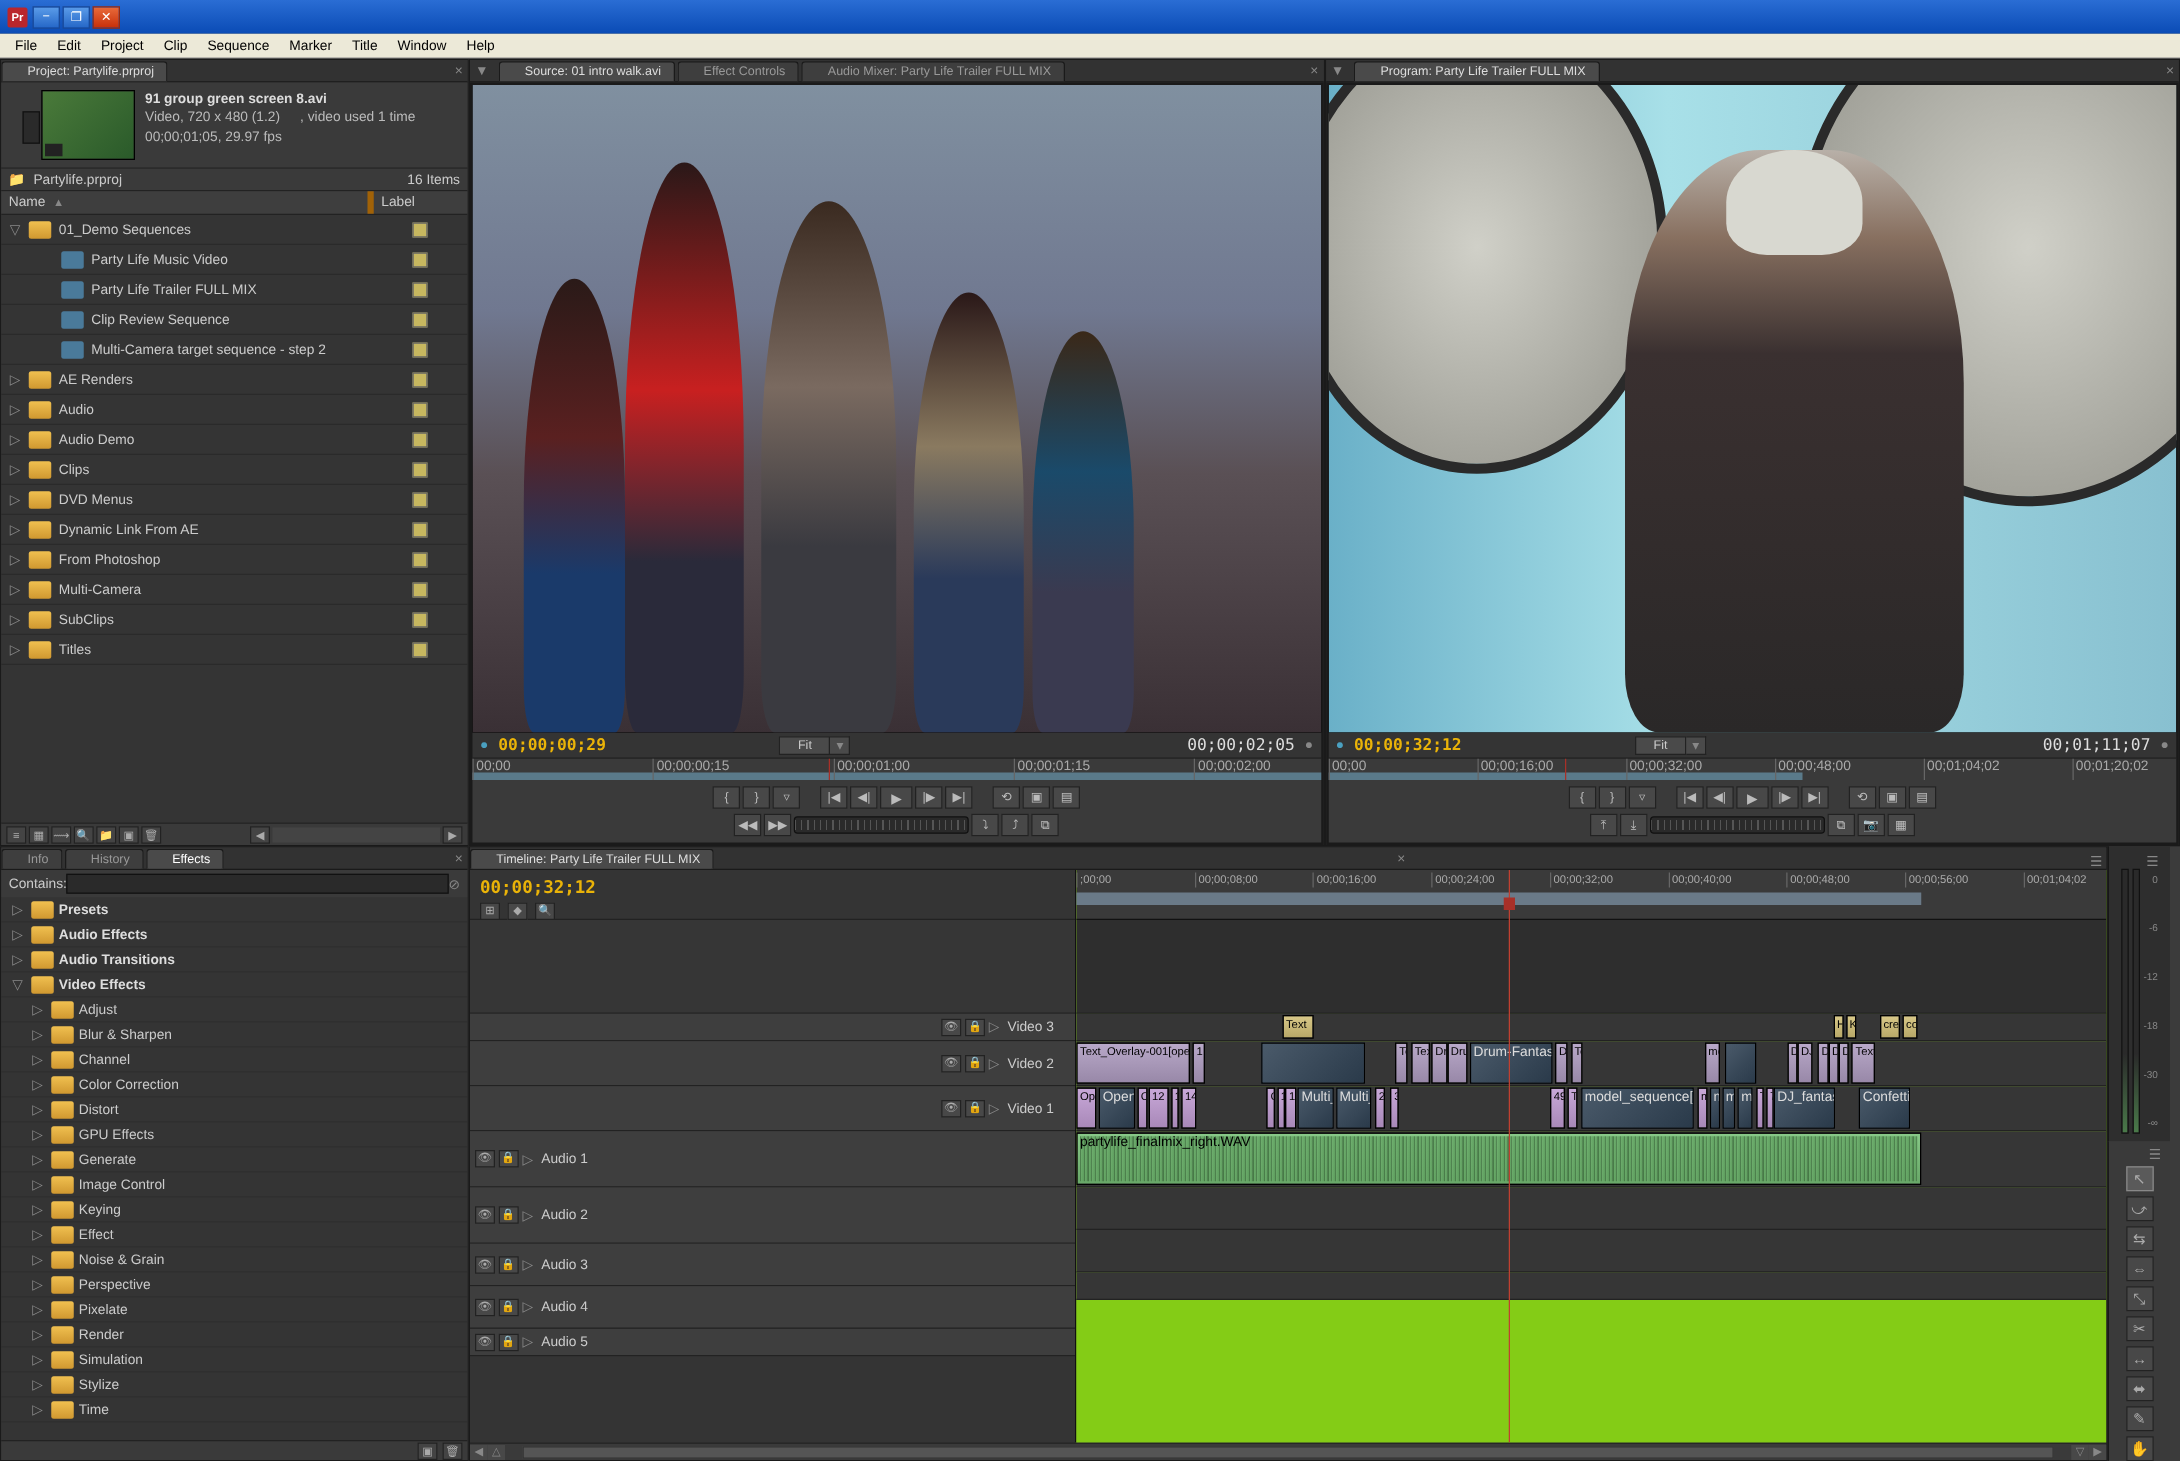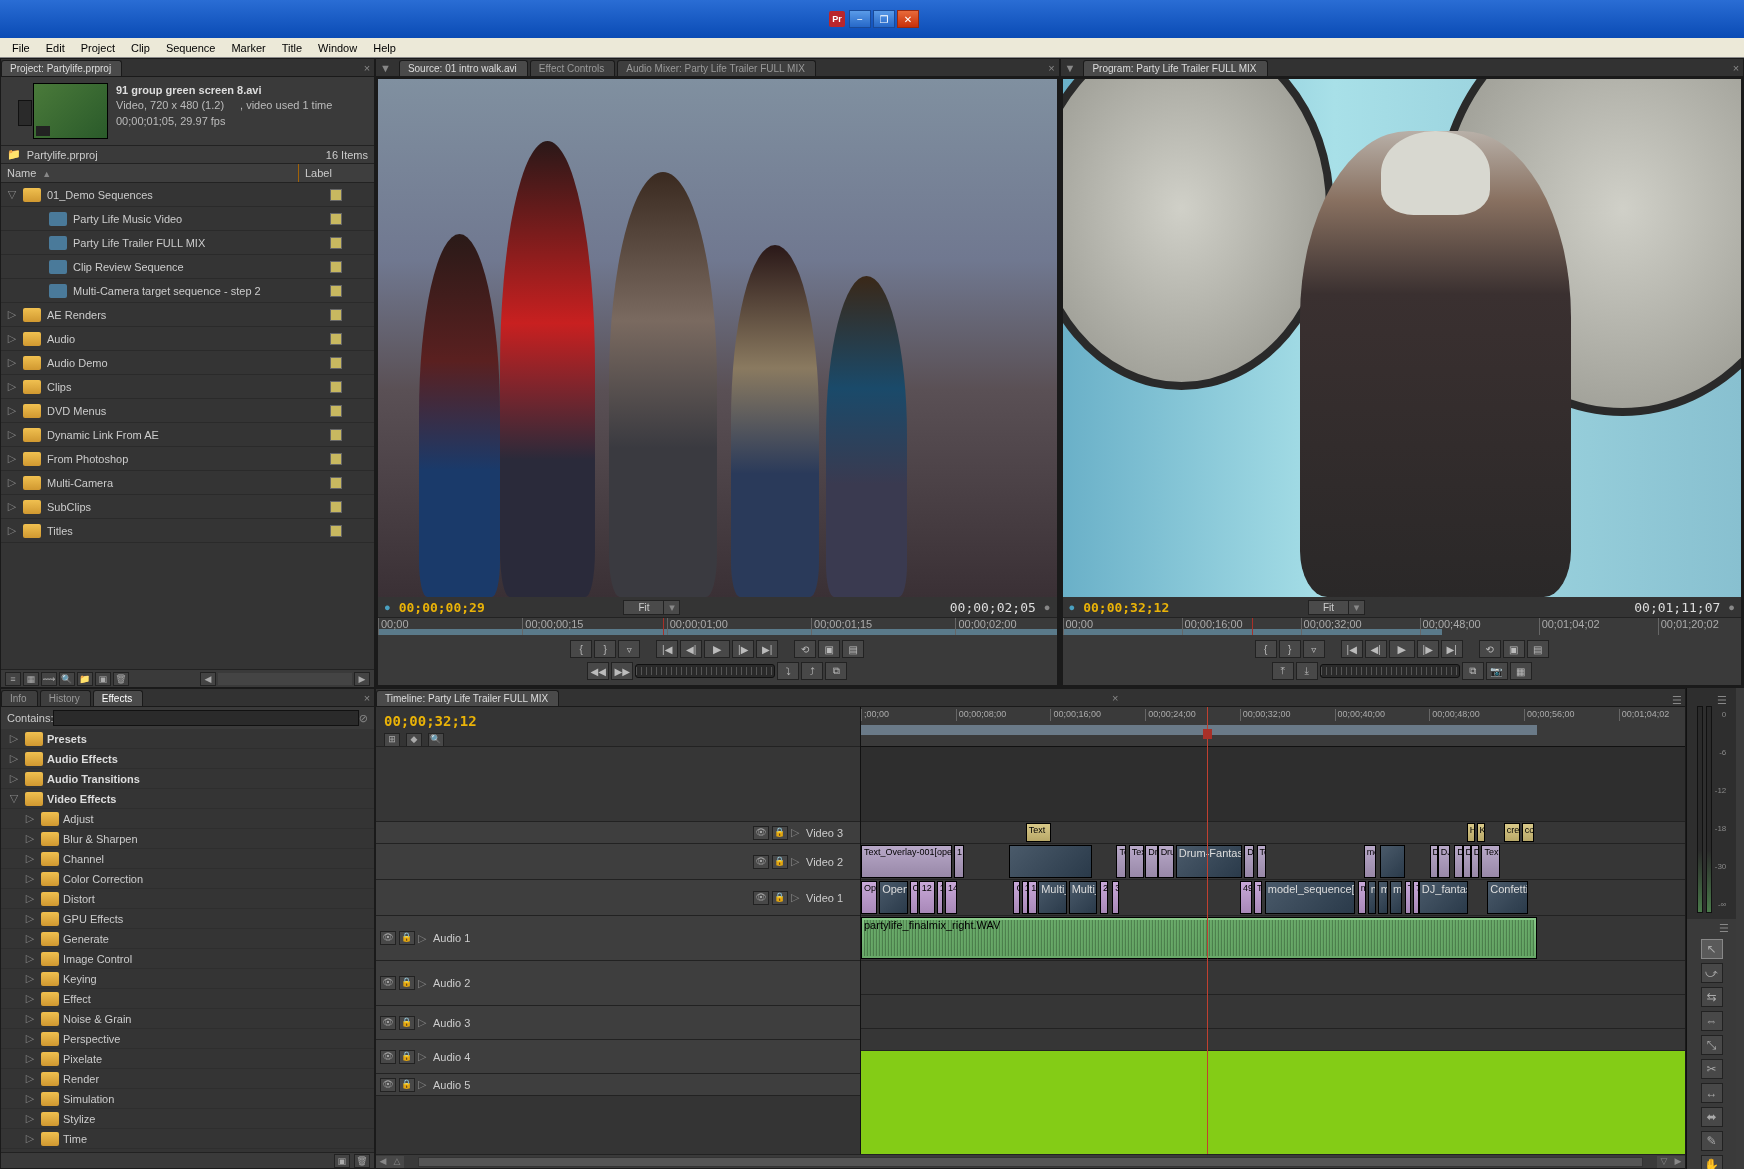--- a/index.html
+++ b/index.html
@@ -1,57 +1,57 @@
 <!DOCTYPE html>
 <html><head>
 <meta charset="utf-8">
 <style>
 * { margin:0; padding:0; box-sizing:border-box; font-family:Tahoma,Arial,sans-serif; font-size:11px; user-select:none; }
 body { background:#3b3b3b; overflow:hidden; }
 .app { width:1744px; height:1169px; display:flex; flex-direction:column; background:#3b3b3b; }
 
 
-.titlebar { height:38px; background:linear-gradient(#2a6dd4,#0a4bb5); display:flex; align-items:center; color:#fff; padding:0 2px;justify-content:center; }
+.titlebar { height:27px; background:linear-gradient(#2a6dd4,#0a4bb5); display:flex; align-items:center; color:#fff; padding:0 2px; }
 .titlebar .app-icon { width:16px; height:16px; background:#ba262c; margin:0 4px; border-radius:2px; display:flex; align-items:center; justify-content:center; font-size:9px; font-weight:bold; }
 .titlebar .title { flex:1; font-size:12px; }
 .win-btns { display:flex; gap:2px; }
 .win-btn { width:22px; height:18px; background:linear-gradient(#5a9be8,#2668c8); border:1px solid #1a4a98; display:flex; align-items:center; justify-content:center; color:#fff; font-size:10px; cursor:pointer; }
 .win-btn.close { background:linear-gradient(#e86a3a,#c8300a); border-color:#982a10; }
 
 
 .menubar { height:20px; background:#ece9d8; display:flex; align-items:center; padding:0 4px; border-bottom:1px solid #888; }
 .menubar .menu-item { padding:2px 8px; color:#000; cursor:pointer; }
 
 
 .workspace { flex:1; display:flex; flex-direction:column; background:#3b3b3b; min-height:0; }
 .top-row { display:flex; height:630px; }
 .bottom-row { display:flex; flex:1; min-height:0; }
 
 
 .panel { background:#343434; border:1px solid #1a1a1a; display:flex; flex-direction:column; }
 .panel-tabs { height:18px; display:flex; align-items:flex-end; background:#323232; border-bottom:1px solid #1a1a1a; }
-.tab { padding:2px 10px 2px 8px; background:#3e3e3e; color:#999; border:1px solid #1a1a1a; border-bottom:none; margin-right:2px; cursor:pointer; font-size:10px; border-radius:3px 3px 0 0; }
+.tab { padding:2px 10px 2px 20px; background:#3e3e3e; color:#999; border:1px solid #1a1a1a; border-bottom:none; margin-right:2px; cursor:pointer; font-size:10px; border-radius:3px 3px 0 0; }
 .tab.active { background:#4a4a4a; color:#ddd; }
 .tab.highlight { color:#fff; background:#4a4a4a; }
 .panel-close { margin-left:auto; width:14px; height:14px; color:#888; text-align:center; cursor:pointer; }
 .triangle { margin-right:4px; }
 
 
 .project-panel { width:375px; }
 .clip-info { display:flex; padding:6px; gap:8px; background:#3a3a3a; border-bottom:1px solid #222; }
 .clip-thumb { width:75px; height:56px; background:linear-gradient(135deg,#4a7a3a,#2a5a2a); border:1px solid #000; position:relative; }
 .clip-thumb::after { content:''; position:absolute; bottom:2px; left:2px; width:14px; height:10px; background:#222; }
 .clip-thumb::before { content:''; position:absolute; left:-16px; top:16px; width:12px; height:24px; background:#2a2a2a; border:1px solid #111; }
 .clip-meta { color:#bbb; line-height:1.4; }
 .clip-meta .name { color:#ddd; font-weight:bold; }
 .project-header { display:flex; align-items:center; padding:2px 6px; background:#3a3a3a; border-bottom:1px solid #222; color:#ccc; }
 .project-header .icon { margin-right:6px; }
 .project-header .count { margin-left:auto; }
 .column-headers { display:flex; background:#3e3e3e; border-bottom:1px solid #222; color:#ccc; }
-.col-name { flex:1; padding:3px 6px; border-right:1px solid #a16207; }
+.col-name { flex:1; padding:3px 6px; border-right:5px solid #a16207; }
 .col-label { width:75px; padding:3px 6px; }
 .sort-icon { margin-left:6px; color:#888; font-size:9px; }
 .bin-list { flex:1; overflow:auto; background:#343434; }
 .bin-row { display:flex; align-items:center; height:24px; border-bottom:1px solid #2a2a2a; cursor:pointer; }
 .expand { width:14px; color:#888; text-align:center; cursor:pointer; }
 .bin-icon { width:18px; height:14px; margin:0 4px; display:flex; align-items:center; justify-content:center; }
 .folder-icon { background:linear-gradient(#f0c050,#d09830); border-radius:2px; }
 .seq-icon { background:#4a7a9a; border-radius:2px; }
 .bin-name { flex:1; color:#ccc; padding-left:2px; }
 .label-swatch { width:12px; height:12px; background:#c8b860; border:1px solid #666; margin-right:32px; }

